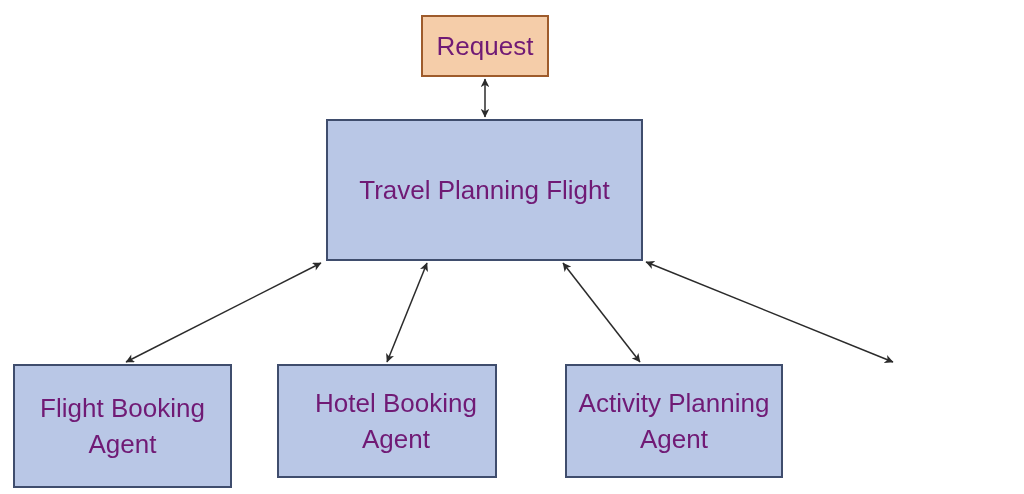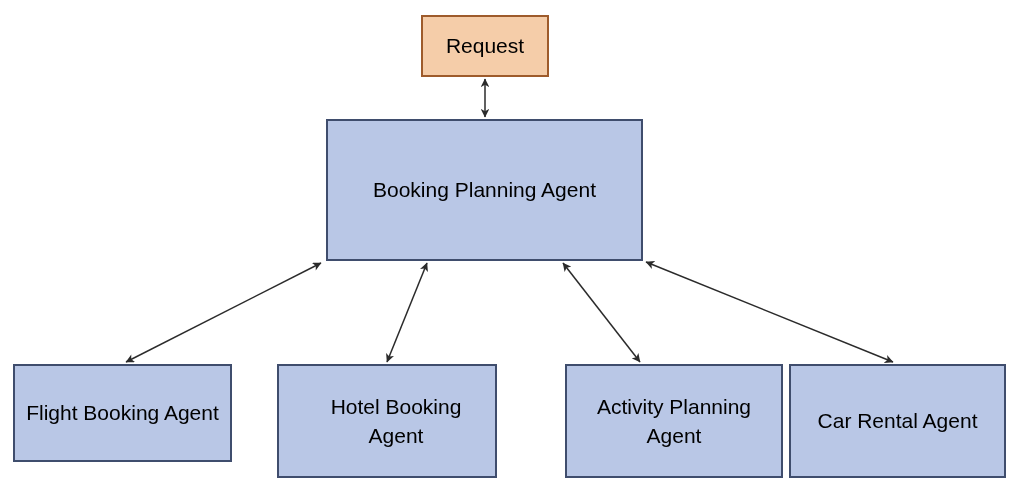--- a/index.html
+++ b/index.html
@@ -17,23 +17,23 @@
     width: 1024px; height: 494px;
     pointer-events: none;
   }
   .node {
     position: absolute;
     display: flex;
     align-items: center;
     justify-content: center;
     text-align: center;
     box-sizing: border-box;
-    font-size: 21px;
+    font-size: 26px;
     line-height: 1.4;
-    color: #000000;
+    color: #701a75;
   }
   .node-blue {
     background: #b9c7e6;
     border: 2px solid #3f4d6d;
   }
   .node-orange {
     background: #f5cda9;
     border: 2px solid #9e5b2b;
   }
   .node span { display: block; padding: 0 8px; }
@@ -59,32 +59,29 @@
         <line x1="563" y1="263" x2="640" y2="362" stroke="#2b2b2b" stroke-width="1.5" marker-end="url(#ah-end)" marker-start="url(#ah-start)"></line>
         <line x1="646" y1="262" x2="893" y2="362" stroke="#2b2b2b" stroke-width="1.5" marker-end="url(#ah-end)" marker-start="url(#ah-start)"></line>
       </g>
   </svg>
 
   <div class="node node-orange" style="left:421px; top:15px; width:128px; height:62px;">
     <span>Request</span>
   </div>
 
   <div class="node node-blue" style="left:326px; top:119px; width:317px; height:142px;">
-    <span>Booking Planning Agent</span>
+    <span>Travel Planning Flight</span>
   </div>
 
-  <div class="node node-blue" style="left:13px; top:364px; width:219px; height:98px;">
+  <div class="node node-blue" style="left:13px; top:364px; width:219px; height:124px;">
     <span>Flight Booking Agent</span>
   </div>
 
   <div class="node node-blue" style="left:277px; top:364px; width:220px; height:114px;padding-left:18px;">
     <span>Hotel Booking Agent</span>
   </div>
 
   <div class="node node-blue" style="left:533px; top:364px; width:218px; height:114px;margin-left:32px;">
     <span>Activity Planning Agent</span>
   </div>
 
-  <div class="node node-blue" style="left:789px; top:364px; width:217px; height:114px;">
-    <span>Car Rental Agent</span>
-  </div>
 
 </div>
 
 </body></html>

